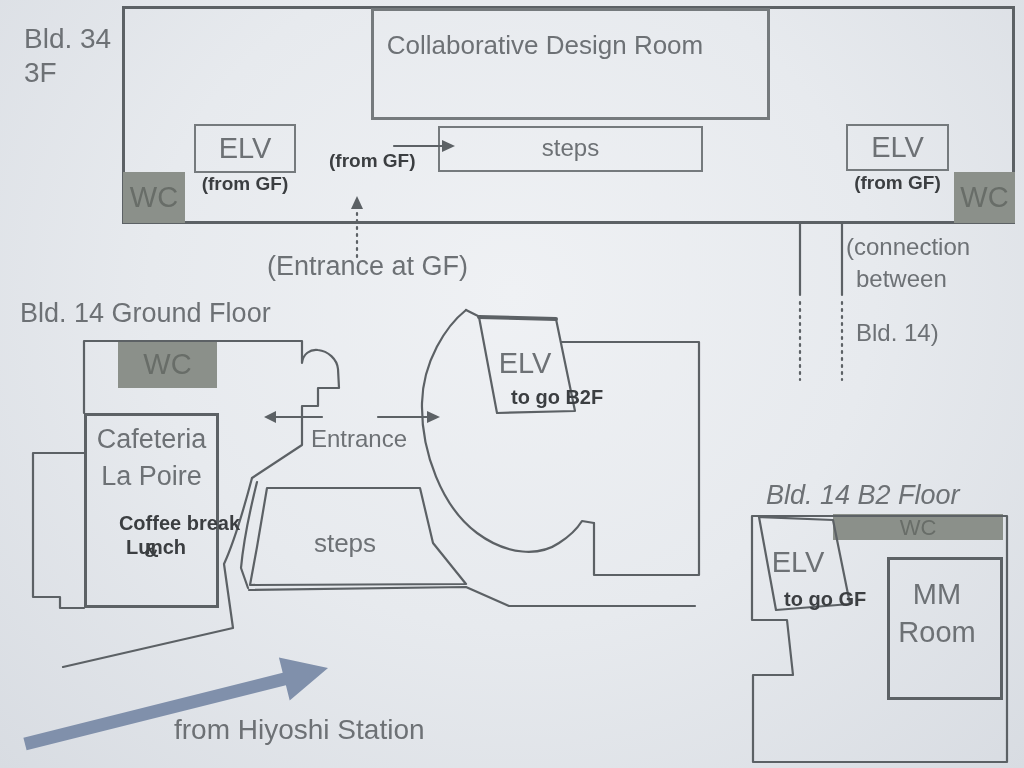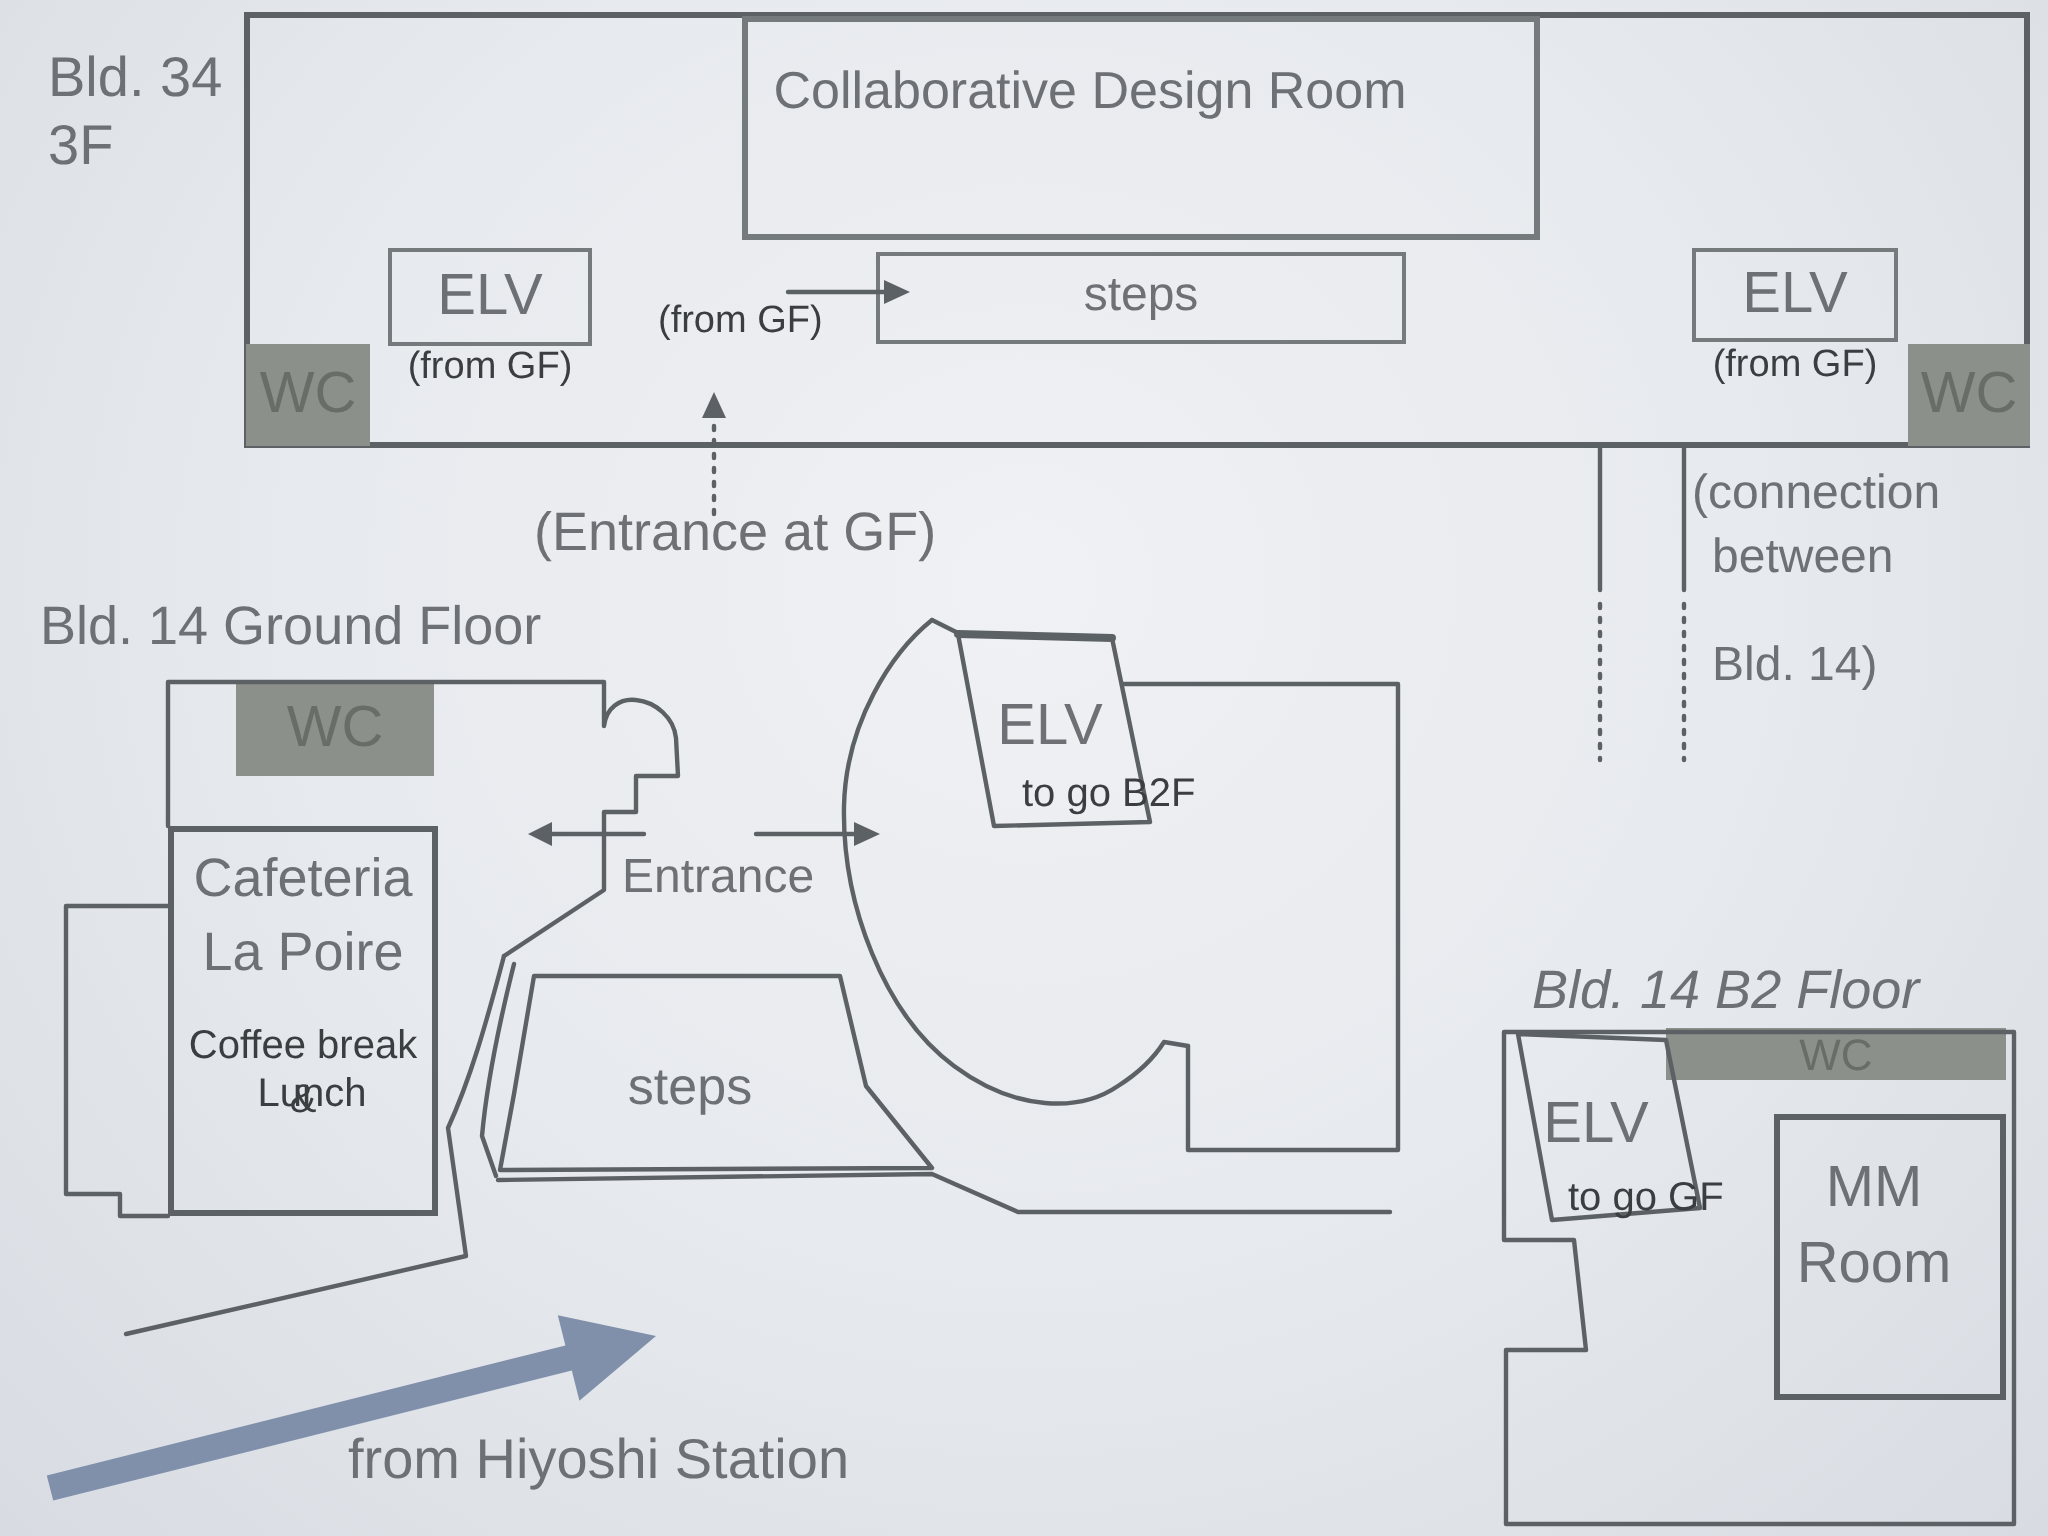--- a/index.html
+++ b/index.html
@@ -11,21 +11,21 @@
   svg.layer{position:absolute;left:0;top:0;width:1024px;height:768px;pointer-events:none;}
   .ln{fill:none;stroke:var(--stroke_dark);stroke-width:2.2px;stroke-linejoin:round;stroke-linecap:round;}
   .lnd{fill:none;stroke:var(--stroke_dark);stroke-width:2.2px;stroke-dasharray:2 5;stroke-linecap:round;}
   .hd{fill:var(--stroke_dark);stroke:none;}
   .blue{fill:var(--blue_arrow);stroke:none;}
   .bx{position:absolute;border:2px solid var(--stroke_box);box-sizing:border-box;background:transparent;}
   .bx3{position:absolute;border:3px solid var(--stroke_dark);box-sizing:border-box;background:transparent;}
   .gbx{position:absolute;background:var(--gray_fill);box-sizing:border-box;}
   .t{position:absolute;color:var(--text_gray);white-space:nowrap;}
   .tc{text-align:center;white-space:nowrap;}
-  .tb{position:absolute;color:var(--text_dark);font-weight:normal;white-space:nowrap;text-align:center;}
+  .tb{position:absolute;color:var(--text_dark);font-weight:bold;white-space:nowrap;text-align:center;}
   .wct{color:var(--gray_fill_text);}
 </style>
 </head>
 <body>
 
 <div id="canvas">
 
   <div class="bx3" style="left:122px;top:6px;width:893px;height:218px;"></div>
   <div class="bx" style="left:371px;top:8px;width:399px;height:112px;border-width:3px;"></div>
   <div class="bx" style="left:194px;top:124px;width:102px;height:49px;"></div>
@@ -99,21 +99,21 @@
   <div class="t tc wct" style="left:954px;top:172px;width:61px;font-size:29px;line-height:50px;">WC</div>
   <div class="t" style="left:267px;top:251px;font-size:27px;">(Entrance at GF)</div>
   <div class="t" style="left:846px;top:233px;font-size:24px;">(connection</div>
   <div class="t" style="left:856px;top:265px;font-size:24px;">between</div>
   <div class="t" style="left:856px;top:296px;font-size:24px;margin-top:23px;">Bld. 14)</div>
 
   <div class="t" style="left:20px;top:298px;font-size:27px;">Bld. 14 Ground Floor</div>
   <div class="t tc wct" style="left:118px;top:340px;width:99px;font-size:29px;line-height:48px;">WC</div>
   <div class="t tc" style="left:84px;top:424px;width:135px;font-size:27px;">Cafeteria</div>
   <div class="t tc" style="left:84px;top:461px;width:135px;font-size:27px;">La Poire</div>
-  <div class="tb tc" style="left:84px;top:512px;width:135px;font-size:20px;">Coffee break</div>
+  <div class="tb tc" style="left:84px;top:512px;width:135px;font-size:20px;padding-left:28px;">Coffee break</div>
   <div class="tb tc" style="left:84px;top:539px;width:135px;font-size:20px;">&amp;</div>
   <div class="tb tc" style="left:84px;top:536px;width:144px;font-size:20px;">Lunch</div>
   <div class="t" style="left:311px;top:425px;font-size:24px;">Entrance</div>
   <div class="t tc" style="left:494px;top:347px;width:62px;font-size:29px;">ELV</div>
   <div class="tb" style="left:511px;top:386px;font-size:20px;">to go B2F</div>
   <div class="t tc" style="left:306px;top:528px;width:78px;font-size:26px;">steps</div>
 
   <div class="t" style="left:766px;top:480px;font-size:27px;font-style:italic;">Bld. 14 B2 Floor</div>
   <div class="t tc wct" style="left:833px;top:514px;width:170px;font-size:22px;line-height:27px;">WC</div>
   <div class="t tc" style="left:768px;top:546px;width:60px;font-size:29px;">ELV</div>

